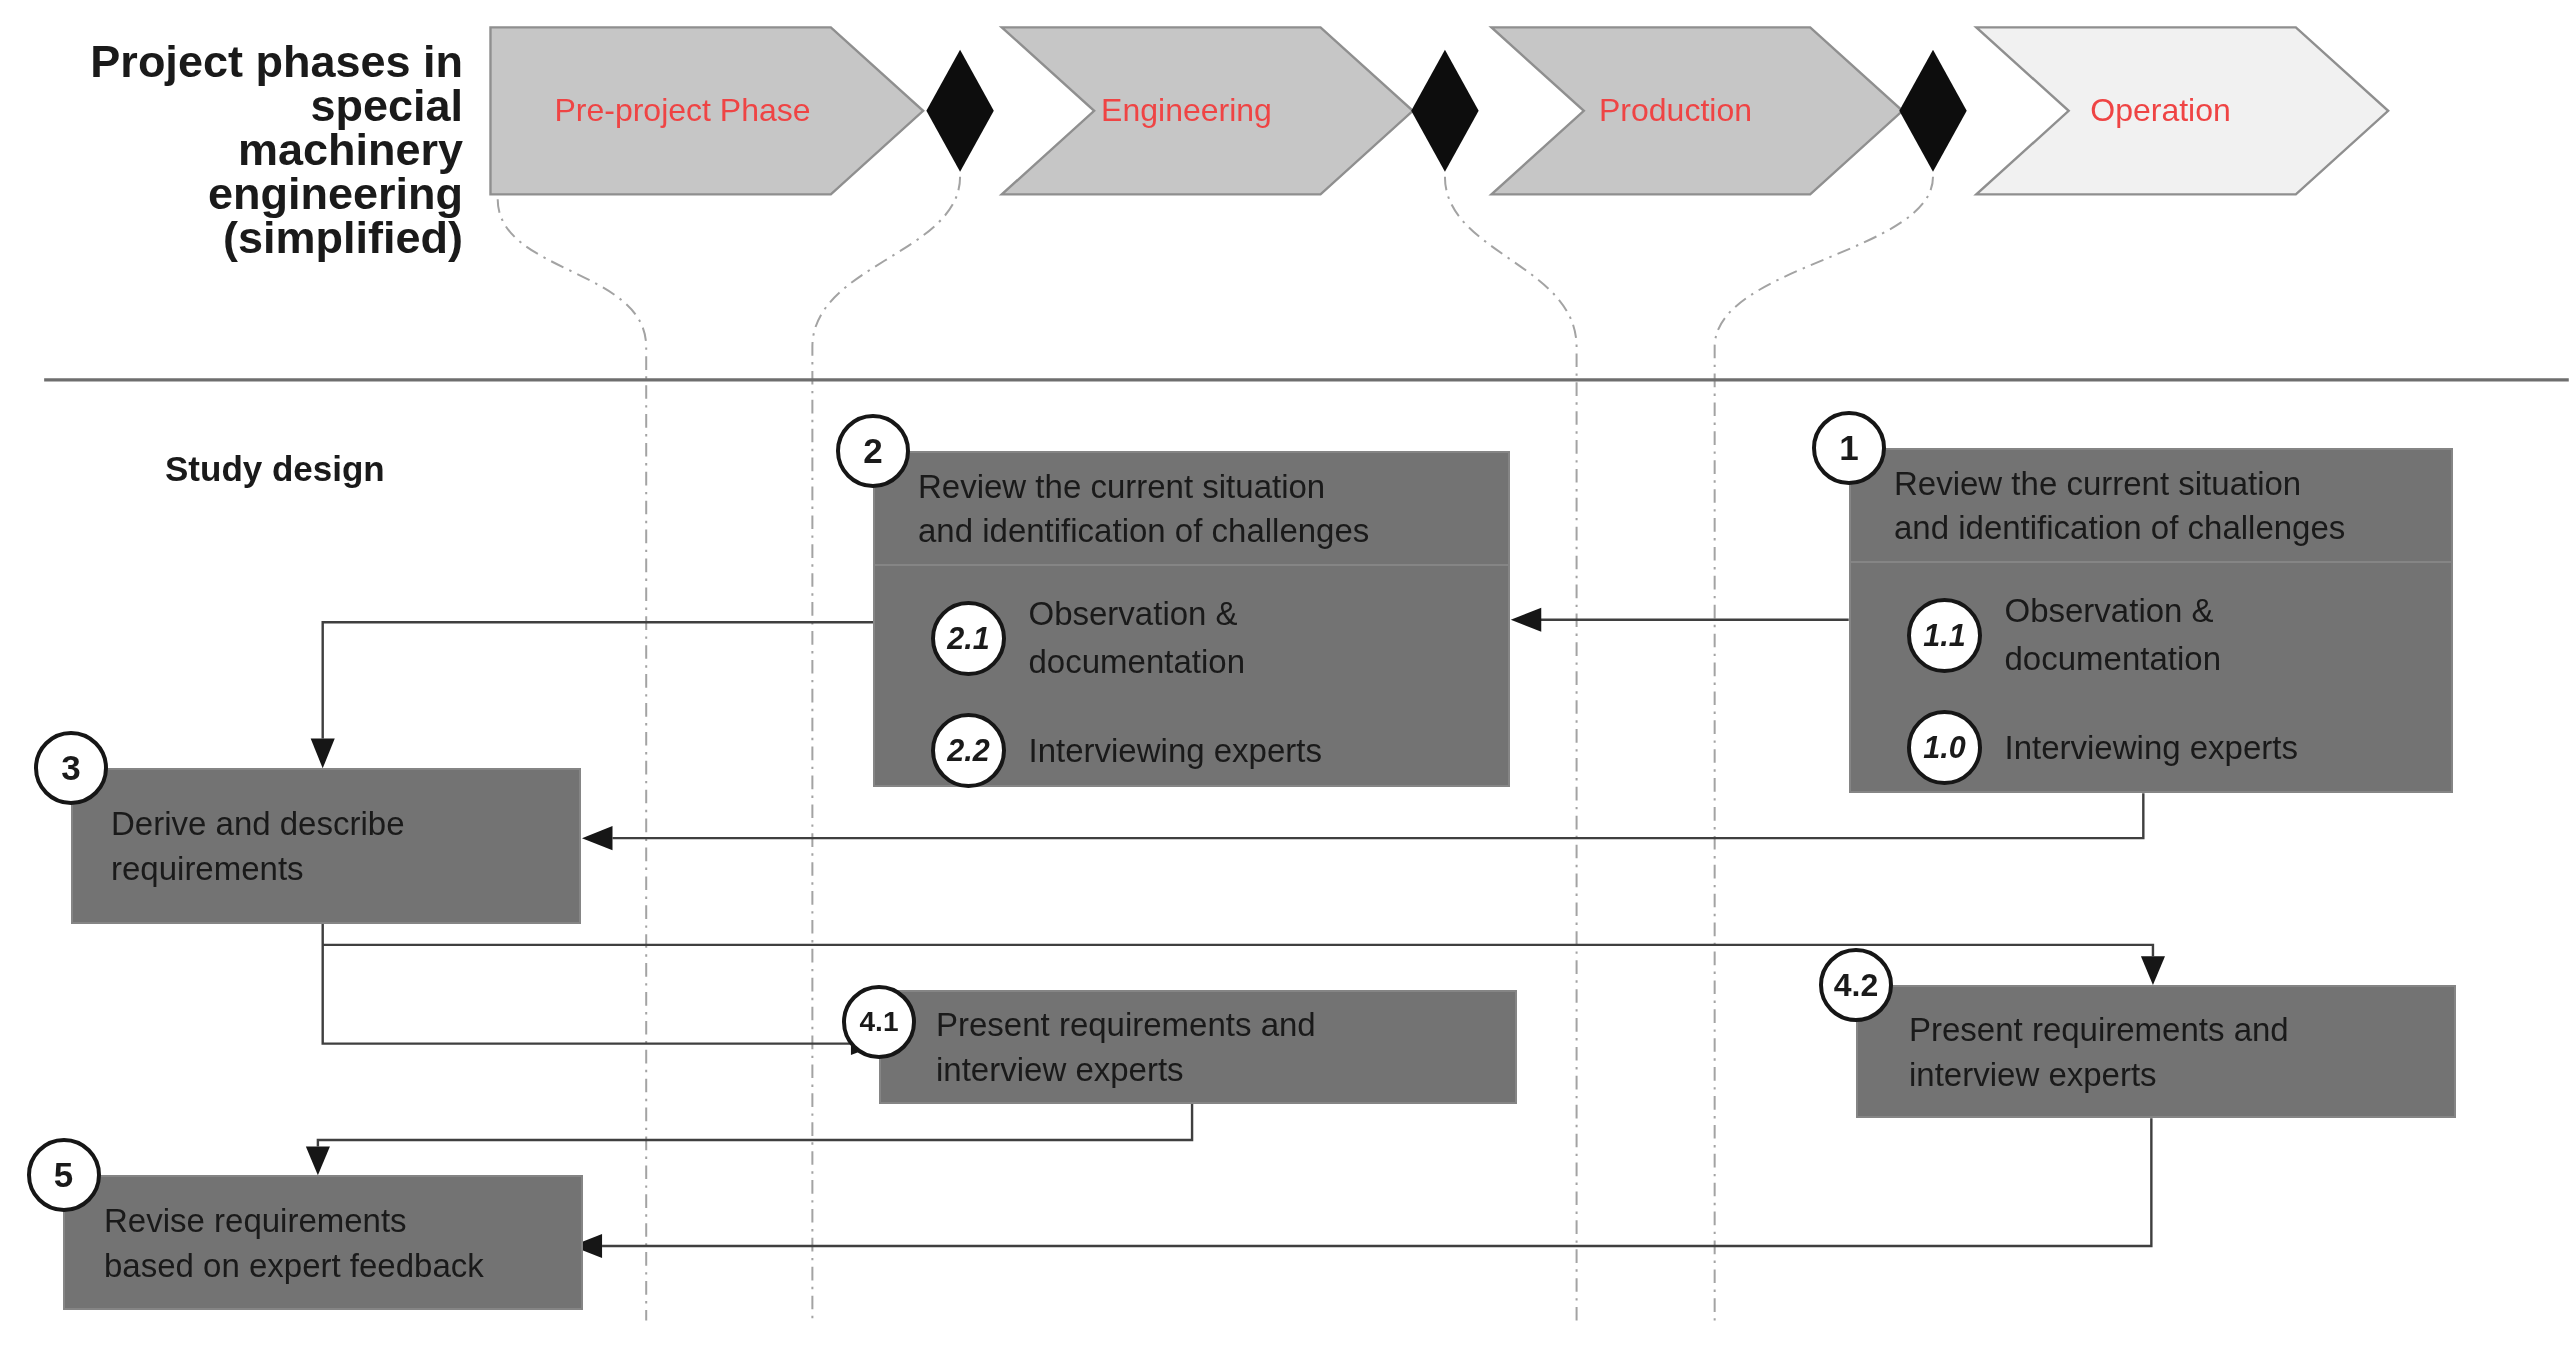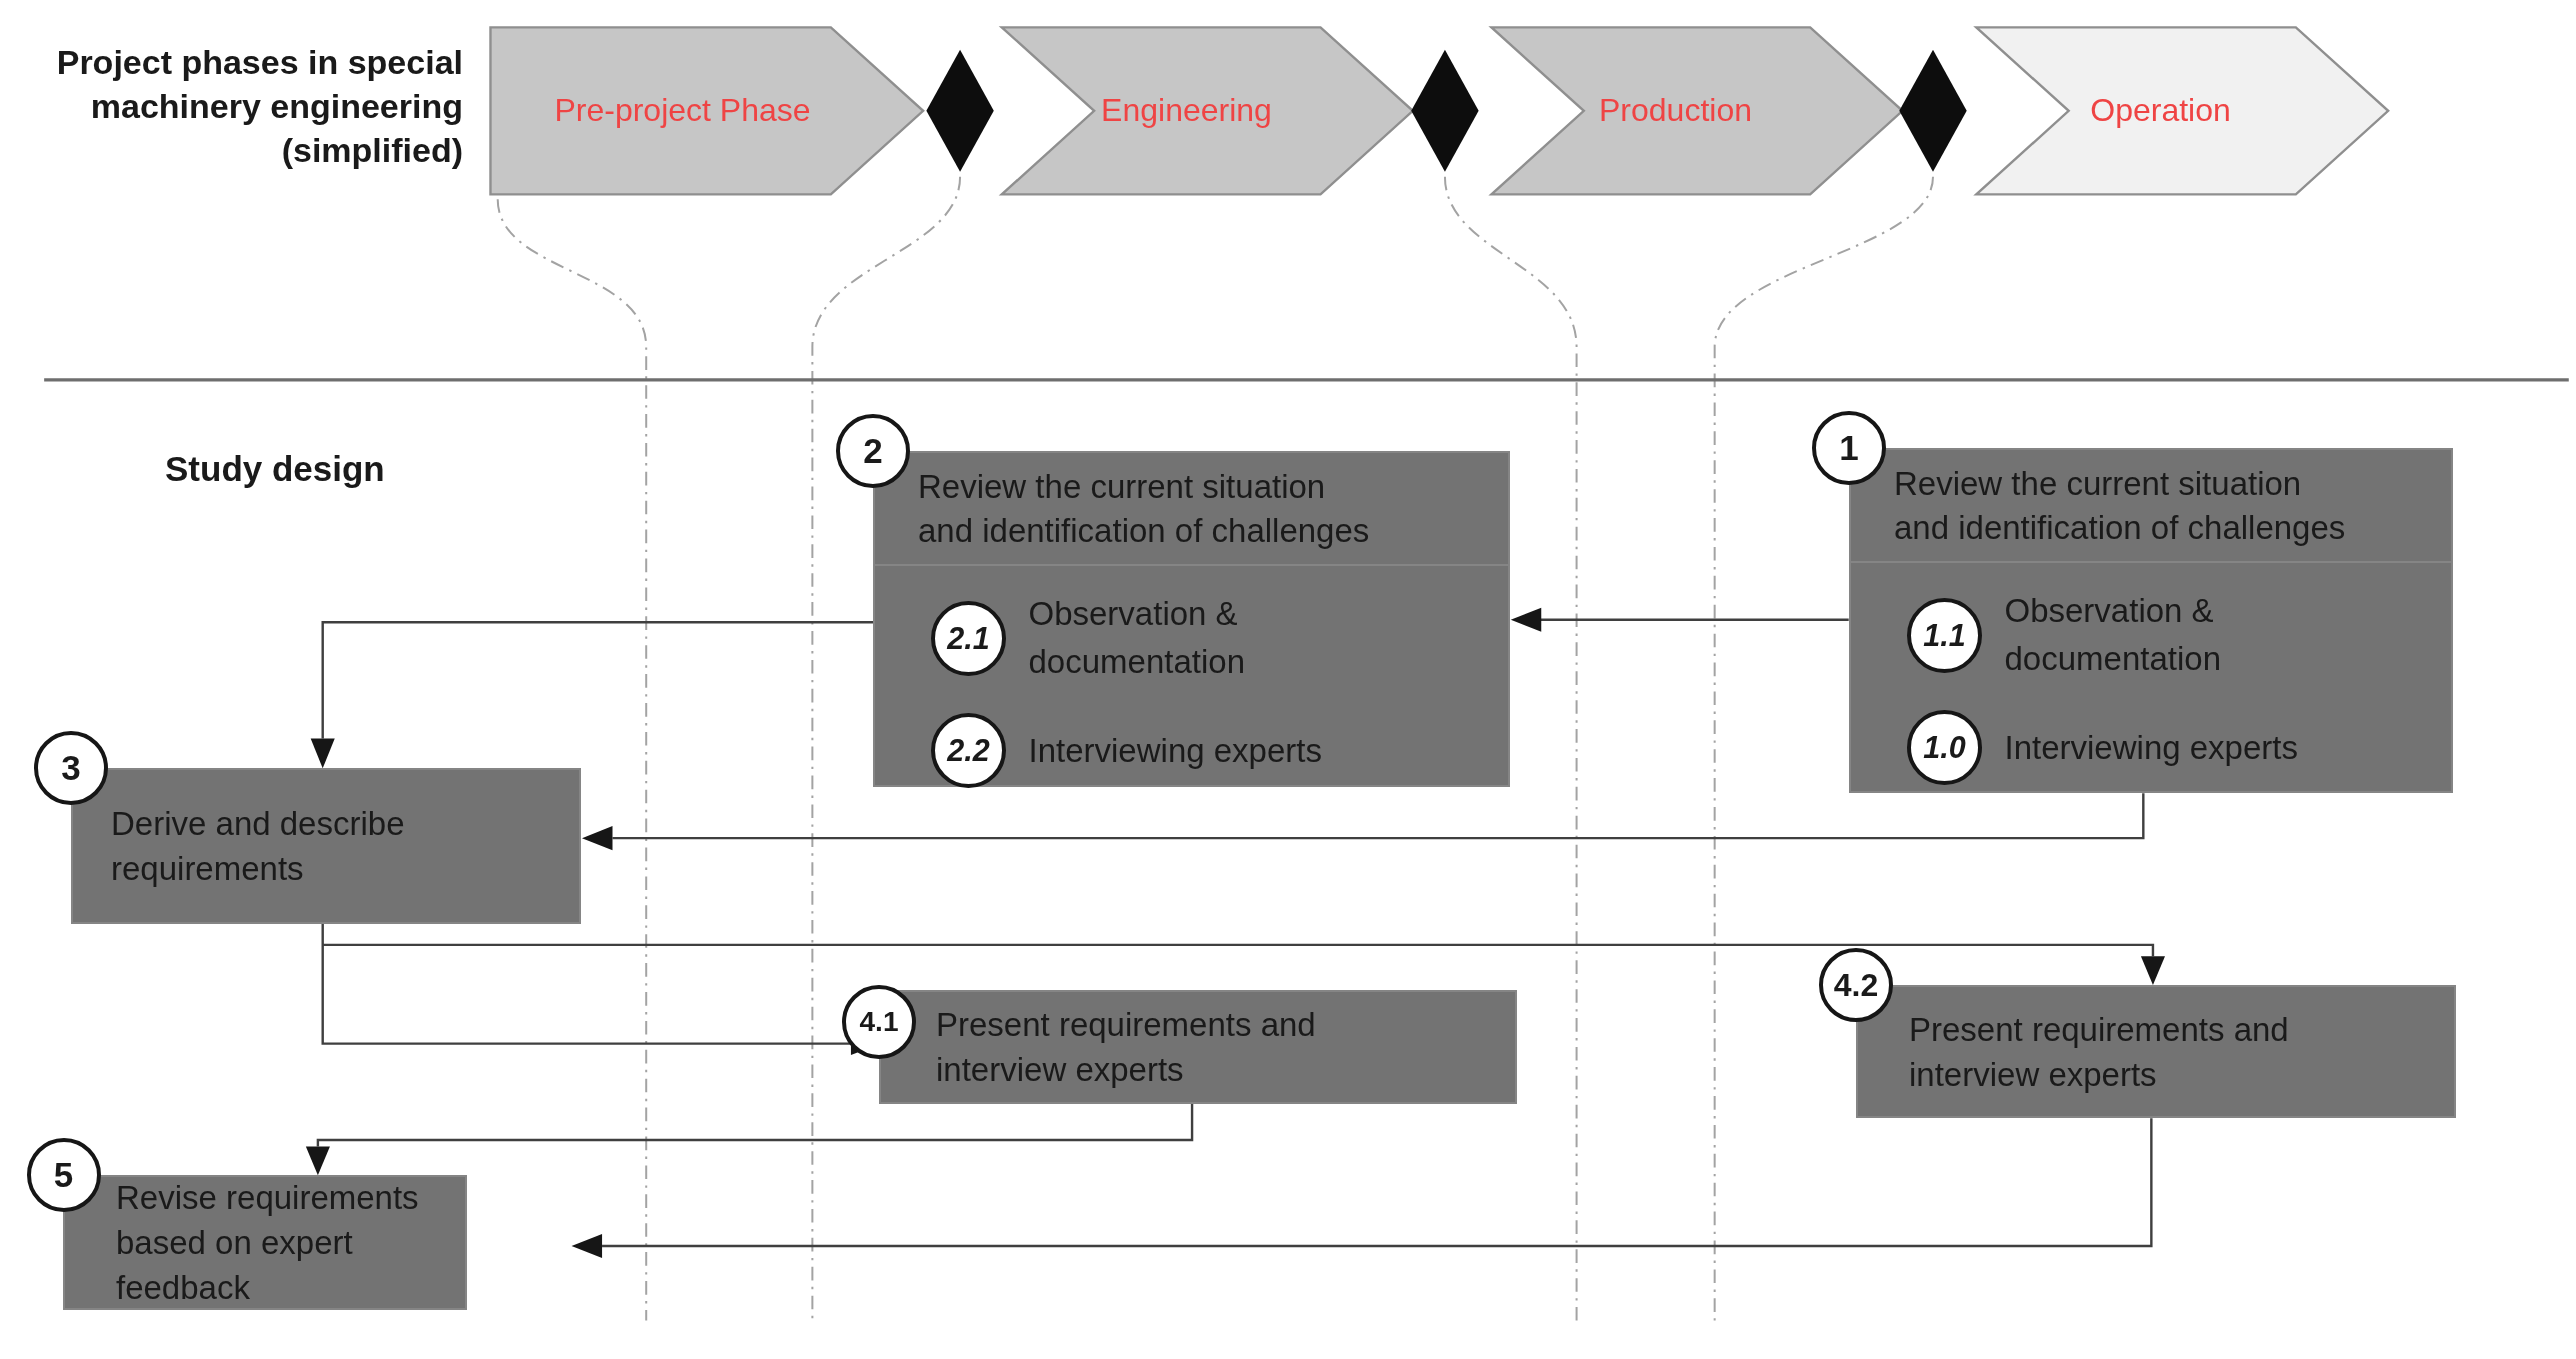--- a/index.html
+++ b/index.html
@@ -2,21 +2,21 @@
 <html style="font-size:13px"><head>
 <meta charset="utf-8">
 <style>
   html,body{margin:0;padding:0;background:#ffffff;}
   body{width:2576px;height:1360px;position:relative;overflow:hidden;
        font-family:"Liberation Sans",sans-serif;color:#1a1a1a;}
   .stage{position:absolute;left:0;top:0;width:2576px;height:1360px;}
   svg.layer{position:absolute;left:0;top:0;}
 
   .figure-title{position:absolute;left:32px;top:40px;width:431px;
-    text-align:right;font-weight:bold;font-size:34px;line-height:44px;white-space:pre-line;}
+    text-align:right;font-weight:bold;font-size:45px;line-height:44px;white-space:pre-line;}
   .phase-label{position:absolute;top:27px;height:167px;display:flex;
     align-items:center;justify-content:center;font-size:32px;color:#ef4444;}
   .section-label{position:absolute;left:165px;top:429px;font-size:35px;font-weight:bold;margin-top:20px;}
 
   .sbox{position:absolute;background:#737373;border:2.4px solid #858585;box-sizing:border-box;}
   .review .hdr{height:111px;display:flex;align-items:center;padding-left:43px;
     font-size:33px;line-height:44px;white-space:pre-line;border-bottom:2.4px solid #858585;}
   .review .body{padding:24px 16px 0 56px;display:flex;flex-direction:column;gap:27px;}
   .item{display:flex;align-items:center;gap:22.5px;}
   .mini{width:75px;height:75px;border:4px solid #161616;border-radius:50%;background:#fff;
@@ -29,21 +29,21 @@
 
   .badge{position:absolute;width:74px;height:74px;border:4px solid #161616;border-radius:50%;
     background:#ffffff;display:flex;align-items:center;justify-content:center;
     font-weight:bold;font-size:35px;box-sizing:border-box;z-index:6;}
 
   #box-review-mid{left:873px;top:451px;width:637px;height:336px;z-index:3;}
   #box-review-right{left:1849px;top:448px;width:604px;height:345px;z-index:3;}
   #box-derive{left:71px;top:768px;width:510px;height:156px;z-index:3;padding-left:38px;}
   #box-present-mid{left:879px;top:990px;width:638px;height:114px;z-index:3;padding-left:55px;}
   #box-present-right{left:1856px;top:985px;width:600px;height:133px;z-index:3;padding-left:51px;}
-  #box-revise{left:63px;top:1175px;width:404px;height:135px;z-index:3;padding-left:51px;}
+  #box-revise{left:63px;top:1175px;width:520px;height:135px;z-index:3;padding-left:39px;}
 </style>
 </head>
 <body>
 
 <div class="stage">
 
   <svg class="layer" width="2576" height="1360" viewBox="0 0 3209 1694">
 
     <g stroke="#a3a3a3" stroke-width="2.5" fill="none" stroke-dasharray="17 8 3 8">
       <path d="M620 248 C620 340 805 335 805 432 L805 1645"></path>

